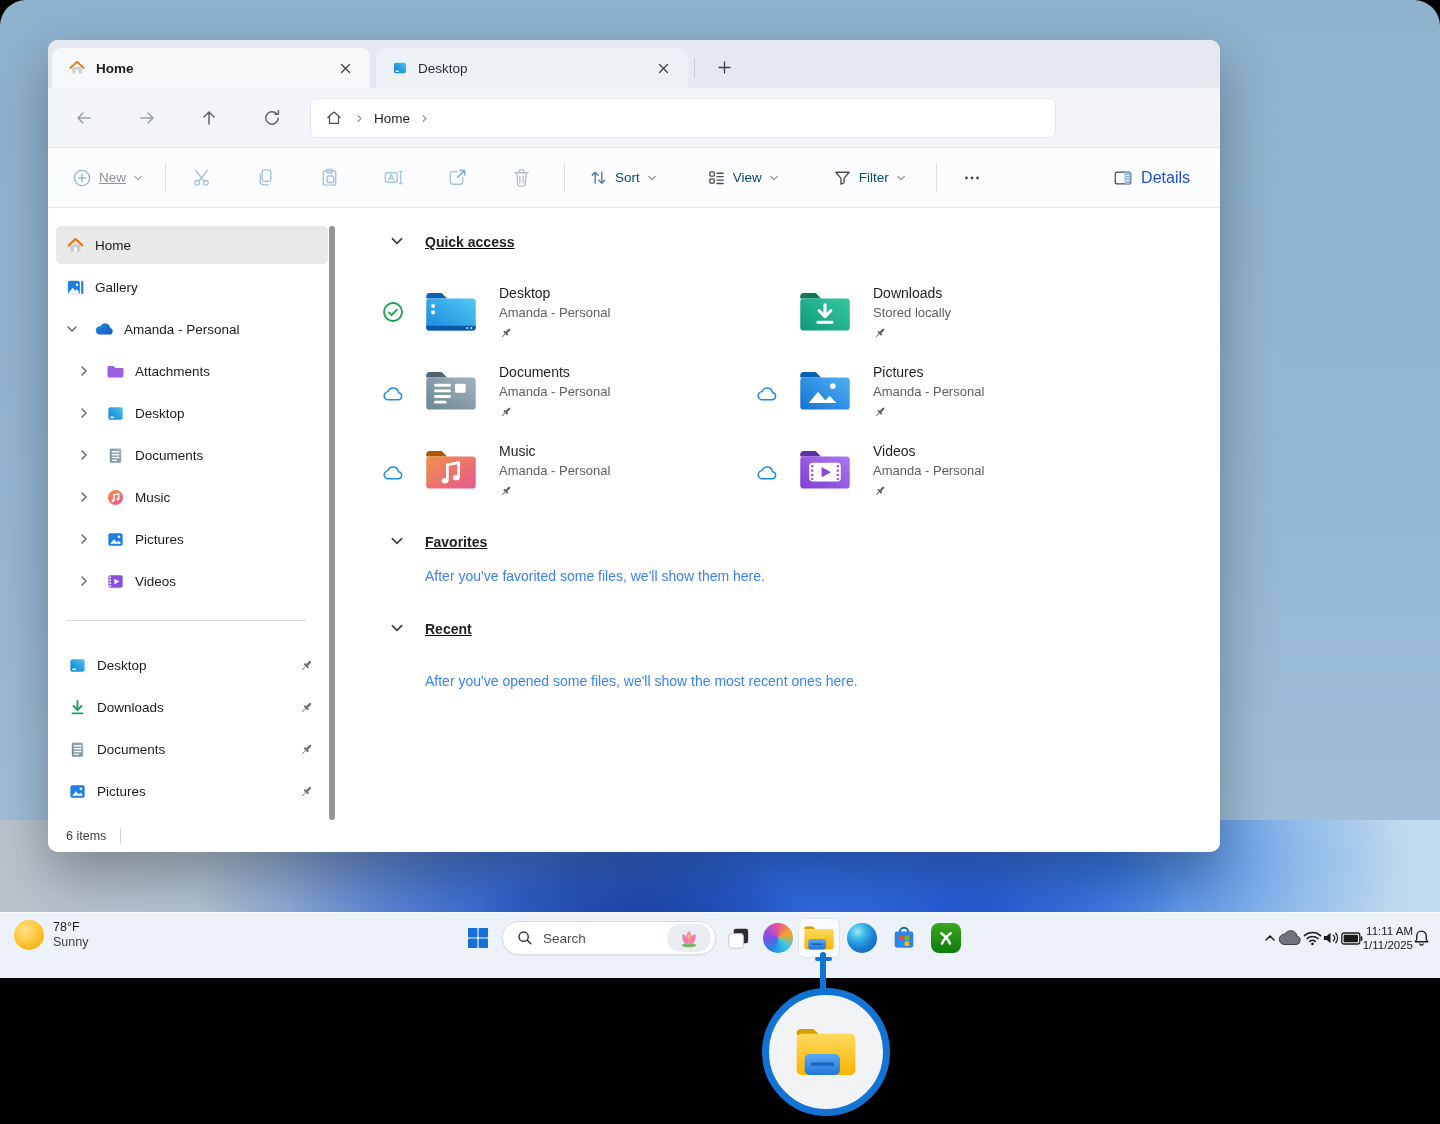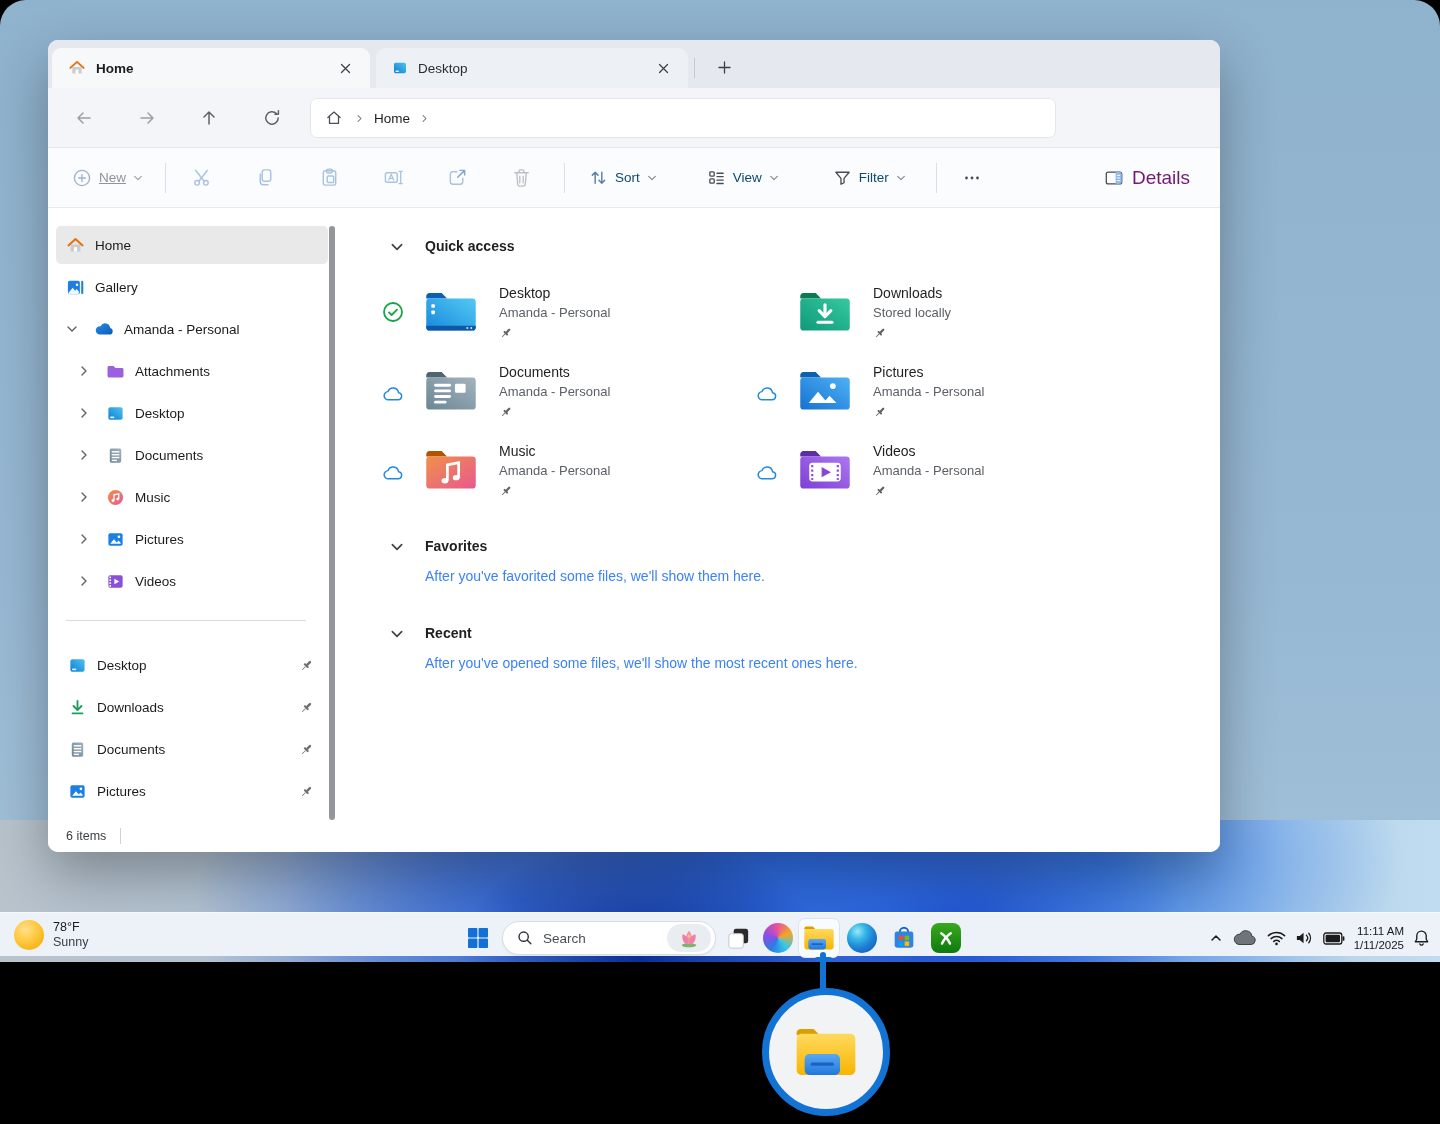--- a/index.html
+++ b/index.html
@@ -41,68 +41,68 @@
   .searchbox input::placeholder{color:#73777d;}
 
   .toolbar{position:absolute;left:0;top:108px;right:0;height:60px;background:#fbfcfd;border-bottom:1px solid #e7e9ed;display:flex;align-items:center;padding:0 22px 0 14px;}
   .tsep{width:1px;height:30px;background:#dcdfe4;margin:0 12px;}
   .newbtn{display:flex;align-items:center;gap:7px;padding:0 10px;height:40px;border-radius:6px;}
   .newbtn .nlabel{font-size:13.5px;color:#8f9499;text-decoration:underline;}
   .icobtn{width:46px;height:40px;border-radius:6px;display:flex;align-items:center;justify-content:center;margin-right:18px;}
   .ddbtn{display:flex;align-items:center;gap:7px;height:40px;border-radius:6px;padding:0 8px;}
   .ddbtn .dlabel{font-size:13.5px;color:#0c4a6e;}
   .detailsbtn{display:flex;align-items:center;gap:8px;height:40px;border-radius:6px;padding:0 8px;}
-  .detailsbtn .dlabel{font-size:19px;color:#701a75;}
+  .detailsbtn .dlabel{font-size:16px;color:#1d4ed8;}
 
   
   .sidebar{position:absolute;left:0;top:168px;width:292px;bottom:32px;background:#fff;}
   .srow{position:absolute;left:8px;width:272px;height:38px;border-radius:5px;display:flex;align-items:center;}
   .srow.sel{background:#e9e9ea;}
   .srow .slabel{font-size:13.5px;color:#1b1b1b;margin-left:10px;}
   .schev{color:#5f6368;flex:none;}
   .sdivider{position:absolute;left:18px;right:34px;top:580px;border-top:1px solid #d9dbdf;}
   .spin{margin-left:auto;margin-right:14px;color:#6d7176;flex:none;}
   .sscroll{position:absolute;left:281px;top:18px;width:6px;height:594px;background:#93979c;border-radius:3px;}
 
   
   .main{position:absolute;left:292px;top:168px;right:0;bottom:32px;background:#fff;overflow:hidden;}
-  .sect-h{display:flex;align-items:flex-end;height:20px;margin-left:50px;}
+  .sect-h{display:flex;align-items:flex-start;height:20px;margin-left:50px;text-decoration:underline;}
   .sect-h .stitle{font-size:14px;font-weight:bold;color:#1f1f1f;margin-left:21px;}
   .empty-text{font-size:14px;color:#3b82f6;margin-left:85px;height:17px;}
   .tiles{display:grid;grid-template-columns:374px 374px;grid-auto-rows:56px;row-gap:23px;margin:30px 0 0 90px;}
   .tile{position:relative;}
   .tstatus{position:absolute;left:-48px;top:17px;width:22px;height:22px;}
   .tfolder{position:absolute;left:-6px;top:4px;}
   .ttext{position:absolute;left:69px;top:0;}
   .tname{font-size:14px;color:#1f1f1f;line-height:18px;}
   .tsub{font-size:13px;color:#5c6066;line-height:18px;margin-top:2px;}
   .tpin{margin-top:4px;color:#5f6368;}
 
   .statusbar{position:absolute;left:0;right:0;bottom:0;height:32px;background:#fff;display:flex;align-items:center;padding-left:18px;}
   .statusbar .scount{font-size:12.5px;color:#3a3e43;}
   .sb-sep{width:1px;height:16px;background:#cfd2d6;margin-left:14px;}
 
   
-  .taskbar{position:absolute;left:0;top:912px;width:1440px;height:44px;background:#edf2f8;border-top:1px solid rgba(255,255,255,.6);}
+  .taskbar{position:absolute;left:0;top:912px;width:1440px;height:66px;background:#edf2f8;border-top:1px solid rgba(255,255,255,.6);}
   .tb-weather{position:absolute;left:14px;top:7px;display:flex;align-items:center;gap:9px;}
   .sun{width:30px;height:30px;border-radius:50%;background:radial-gradient(circle at 38% 32%,#ffe08a 0%,#ffc83d 45%,#f2a300 100%);}
   .wtemp{font-size:12.5px;color:#17191c;line-height:15px;}
   .wcond{font-size:12.5px;color:#3c4046;line-height:15px;}
   .tbbtn{position:absolute;top:7px;width:36px;height:36px;border-radius:6px;display:flex;align-items:center;justify-content:center;}
   .tb-search{position:absolute;left:502px;top:8px;width:214px;height:34px;background:#fff;border:1px solid #d8dde4;border-radius:17px;display:flex;align-items:center;padding:0 4px 0 14px;box-shadow:0 1px 2px rgba(0,0,0,.06);}
   .tb-search input{flex:1;border:none;outline:none;background:transparent;font-size:13.5px;color:#1c1c1c;margin-left:8px;min-width:0;}
   .tb-search input::placeholder{color:#4a4e54;}
   .lotus-cap{width:44px;height:28px;border-radius:14px;background:#e9edf2;display:flex;align-items:center;justify-content:center;flex:none;}
   .fe-box{position:absolute;left:798px;top:5px;width:42px;height:40px;background:#f9fcfe;border:1px solid #dde3ea;border-radius:7px;display:flex;align-items:center;justify-content:center;}
   .fe-underline{position:absolute;left:815px;top:44px;width:17px;height:3.5px;border-radius:2px;background:#1273d4;}
   .orb{width:30px;height:30px;border-radius:50%;}
   .copilot{background:conic-gradient(from 210deg,#2a7de1,#8a4de8,#e5519e,#f5a623,#35c8e8,#2a7de1);}
   .edge{background:radial-gradient(circle at 35% 28%,#9be8f5 0%,#35b6e8 28%,#1b7fd4 58%,#174bb4 100%);}
   .xbox{width:30px;height:30px;border-radius:8px;background:linear-gradient(180deg,#3aa81f,#0e7a0e);display:flex;align-items:center;justify-content:center;}
-  .tb-tray{position:absolute;right:10px;top:0;height:50px;display:flex;align-items:center;gap:9px;}
+  .tb-tray{position:absolute;right:10px;top:0;height:50px;display:flex;align-items:center;}
   .clock{text-align:right;font-size:11.5px;color:#17191c;line-height:14px;}
 
   
   .callout-line{position:absolute;left:820px;top:952px;width:6px;height:42px;background:#1273d4;border-radius:3px;z-index:40;}
   .callout-circle{position:absolute;left:762px;top:988px;width:128px;height:128px;border-radius:50%;
     background:#f2f3f5;border:7px solid #1273d4;display:flex;align-items:center;justify-content:center;z-index:41;}
 </style>
 </head>
 <body>
 
@@ -707,21 +707,21 @@
         <span class="stitle">Favorites</span>
       </div>
       <div class="empty-text" style="margin-top:14px">After you've favorited some files, we'll show them here.</div>
 
       <div class="sect-h" style="margin-top:36px">
         <svg width="14" height="14" viewBox="0 0 12 12" style="color:#3c4046">
             <use href="#i-chevd"></use>
           </svg>
         <span class="stitle">Recent</span>
       </div>
-      <div class="empty-text" style="margin-top:14px">After you've opened some files, we'll show the most recent ones here.</div>
+      <div class="empty-text" style="margin-top:32px">After you've opened some files, we'll show the most recent ones here.</div>
     </div>
 
     <div class="statusbar">
       <span class="scount">6 items</span>
       <span class="sb-sep"></span>
     </div>
   </div>
 
   <div class="taskbar">
     <div class="tb-weather">

